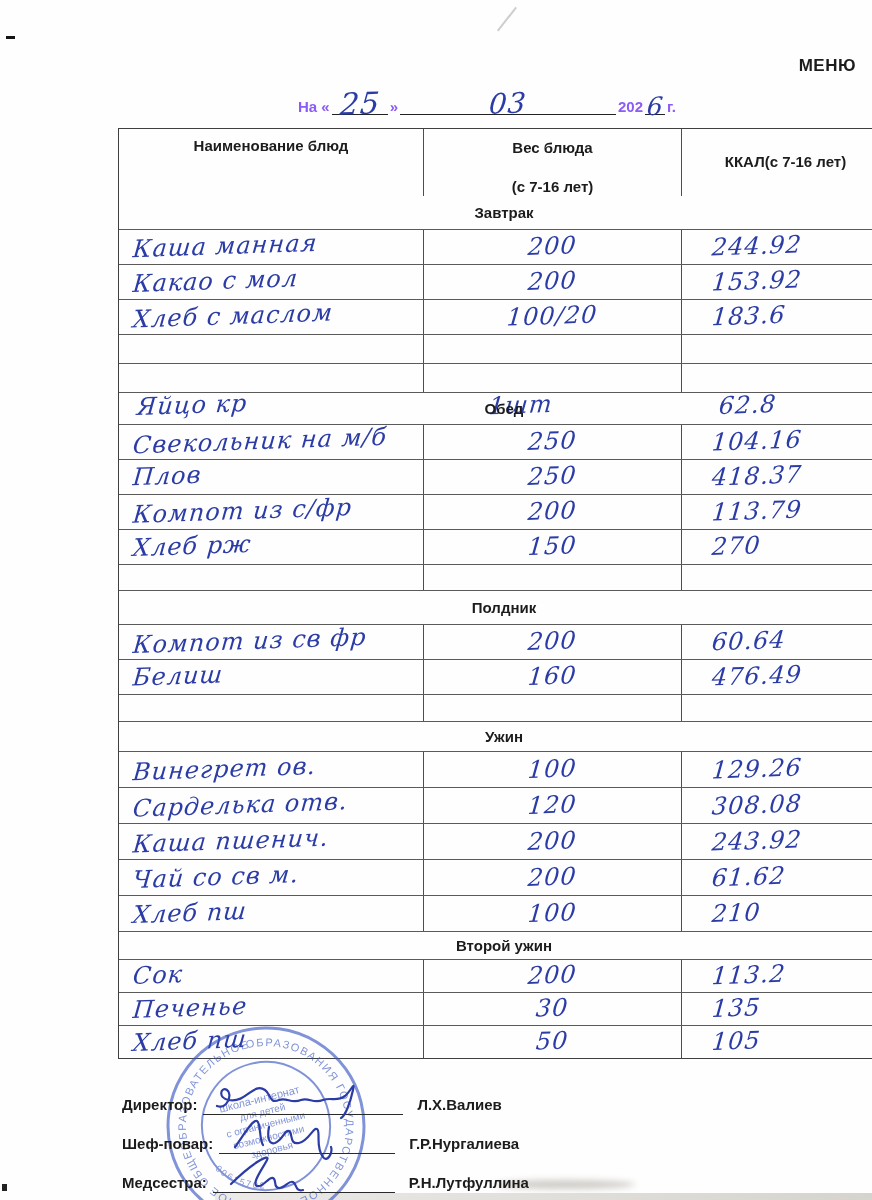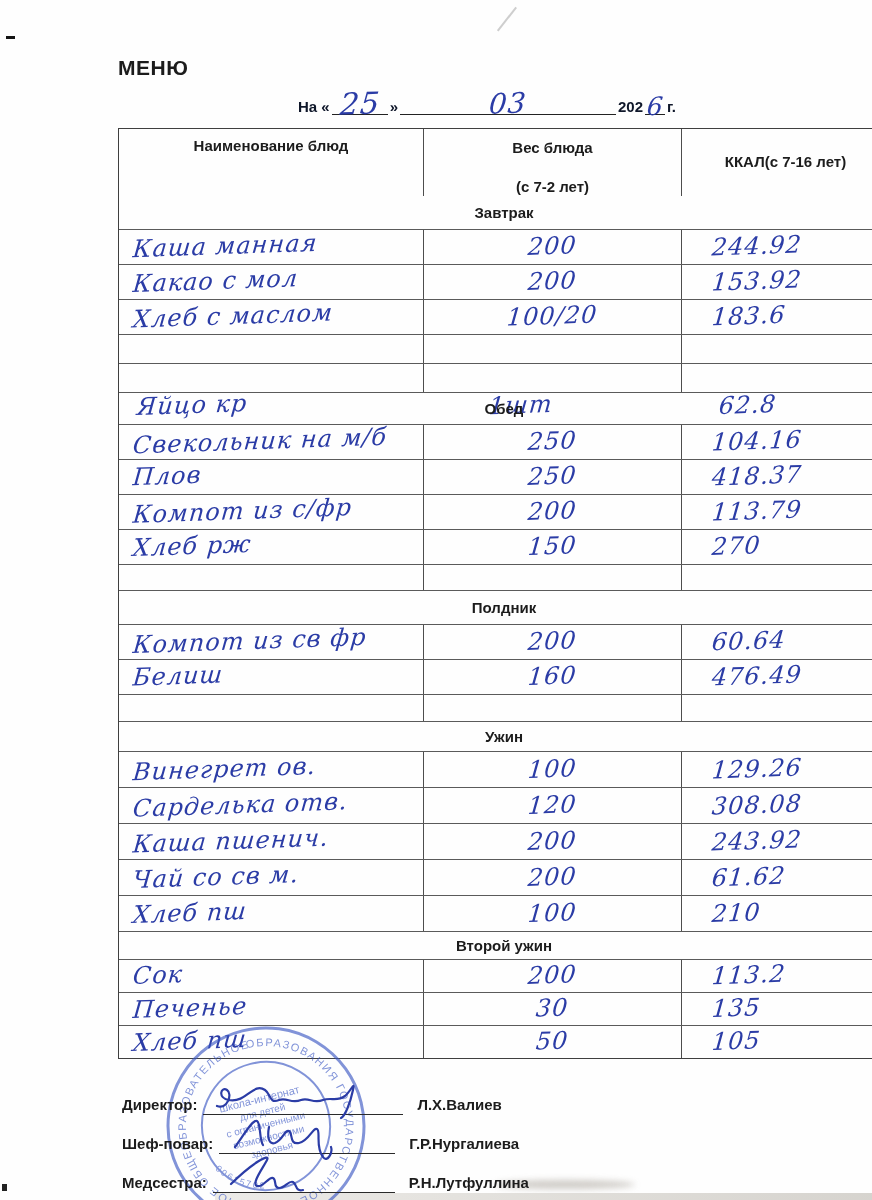--- a/index.html
+++ b/index.html
@@ -2,30 +2,30 @@
 <html><head>
 <meta charset="utf-8">
 <style>
   html,body{margin:0;padding:0;}
   body{
     width:872px;height:1200px;position:relative;overflow:hidden;
     background:#fefefe;
     font-family:"Liberation Sans",sans-serif;color:#1c1c1c;
   }
   
-  .printed{font-weight:bold;color:#0f172a;}
+  .printed{font-weight:bold;color:#8b5cf6;}
   
   .hw{
     font-family:"DejaVu Serif",serif;font-style:italic;font-weight:normal;
     color:#2b3ca6;display:inline-block;transform:rotate(-2deg) skewX(-7deg);
     letter-spacing:1px;white-space:nowrap;
   }
   #title{
-    position:absolute;top:56px;left:118px;width:738px;text-align:left;
-    font-size:21px;font-weight:bold;letter-spacing:.5px;
+    position:absolute;top:56px;left:118px;width:738px;text-align:right;
+    font-size:17px;font-weight:bold;letter-spacing:.5px;
   }
   #dateline{
     position:absolute;top:84px;left:118px;width:738px;
     display:flex;justify-content:center;align-items:flex-end;font-size:15px;
   }
   #dateline .blank{border-bottom:1.6px solid #222;text-align:center;line-height:1;}
   #dateline .day-blank{width:56px;}
   #dateline .month-blank{width:216px;}
   #dateline .year-blank{width:20px;}
   #dateline .hw-day{font-size:30px;position:relative;top:5px;}
@@ -96,21 +96,21 @@
   <span class="printed">202</span>
   <span class="blank year-blank"><span class="hw hw-year">6</span></span>
   <span class="printed">г.</span>
 </div>
 
 <div id="menu-table">
   <div class="trow head" style="height:67px">
     <div class="cell c1">Наименование блюд</div>
     <div class="cell c2">
       <div>Вес блюда</div>
-      <div class="l2">(с 7-2 лет)</div>
+      <div class="l2">(с 7-16 лет)</div>
     </div>
     <div class="cell c3">ККАЛ(с 7-16 лет)</div>
   </div>
   <div id="table-body">
       <div class="trow band" style="height: 33px;">
         <span class="band-label">Завтрак</span>
       </div>
       <div class="trow data" style="height: 35px;">
         <div class="cell c1">
           <span class="hw">Каша манная</span>

